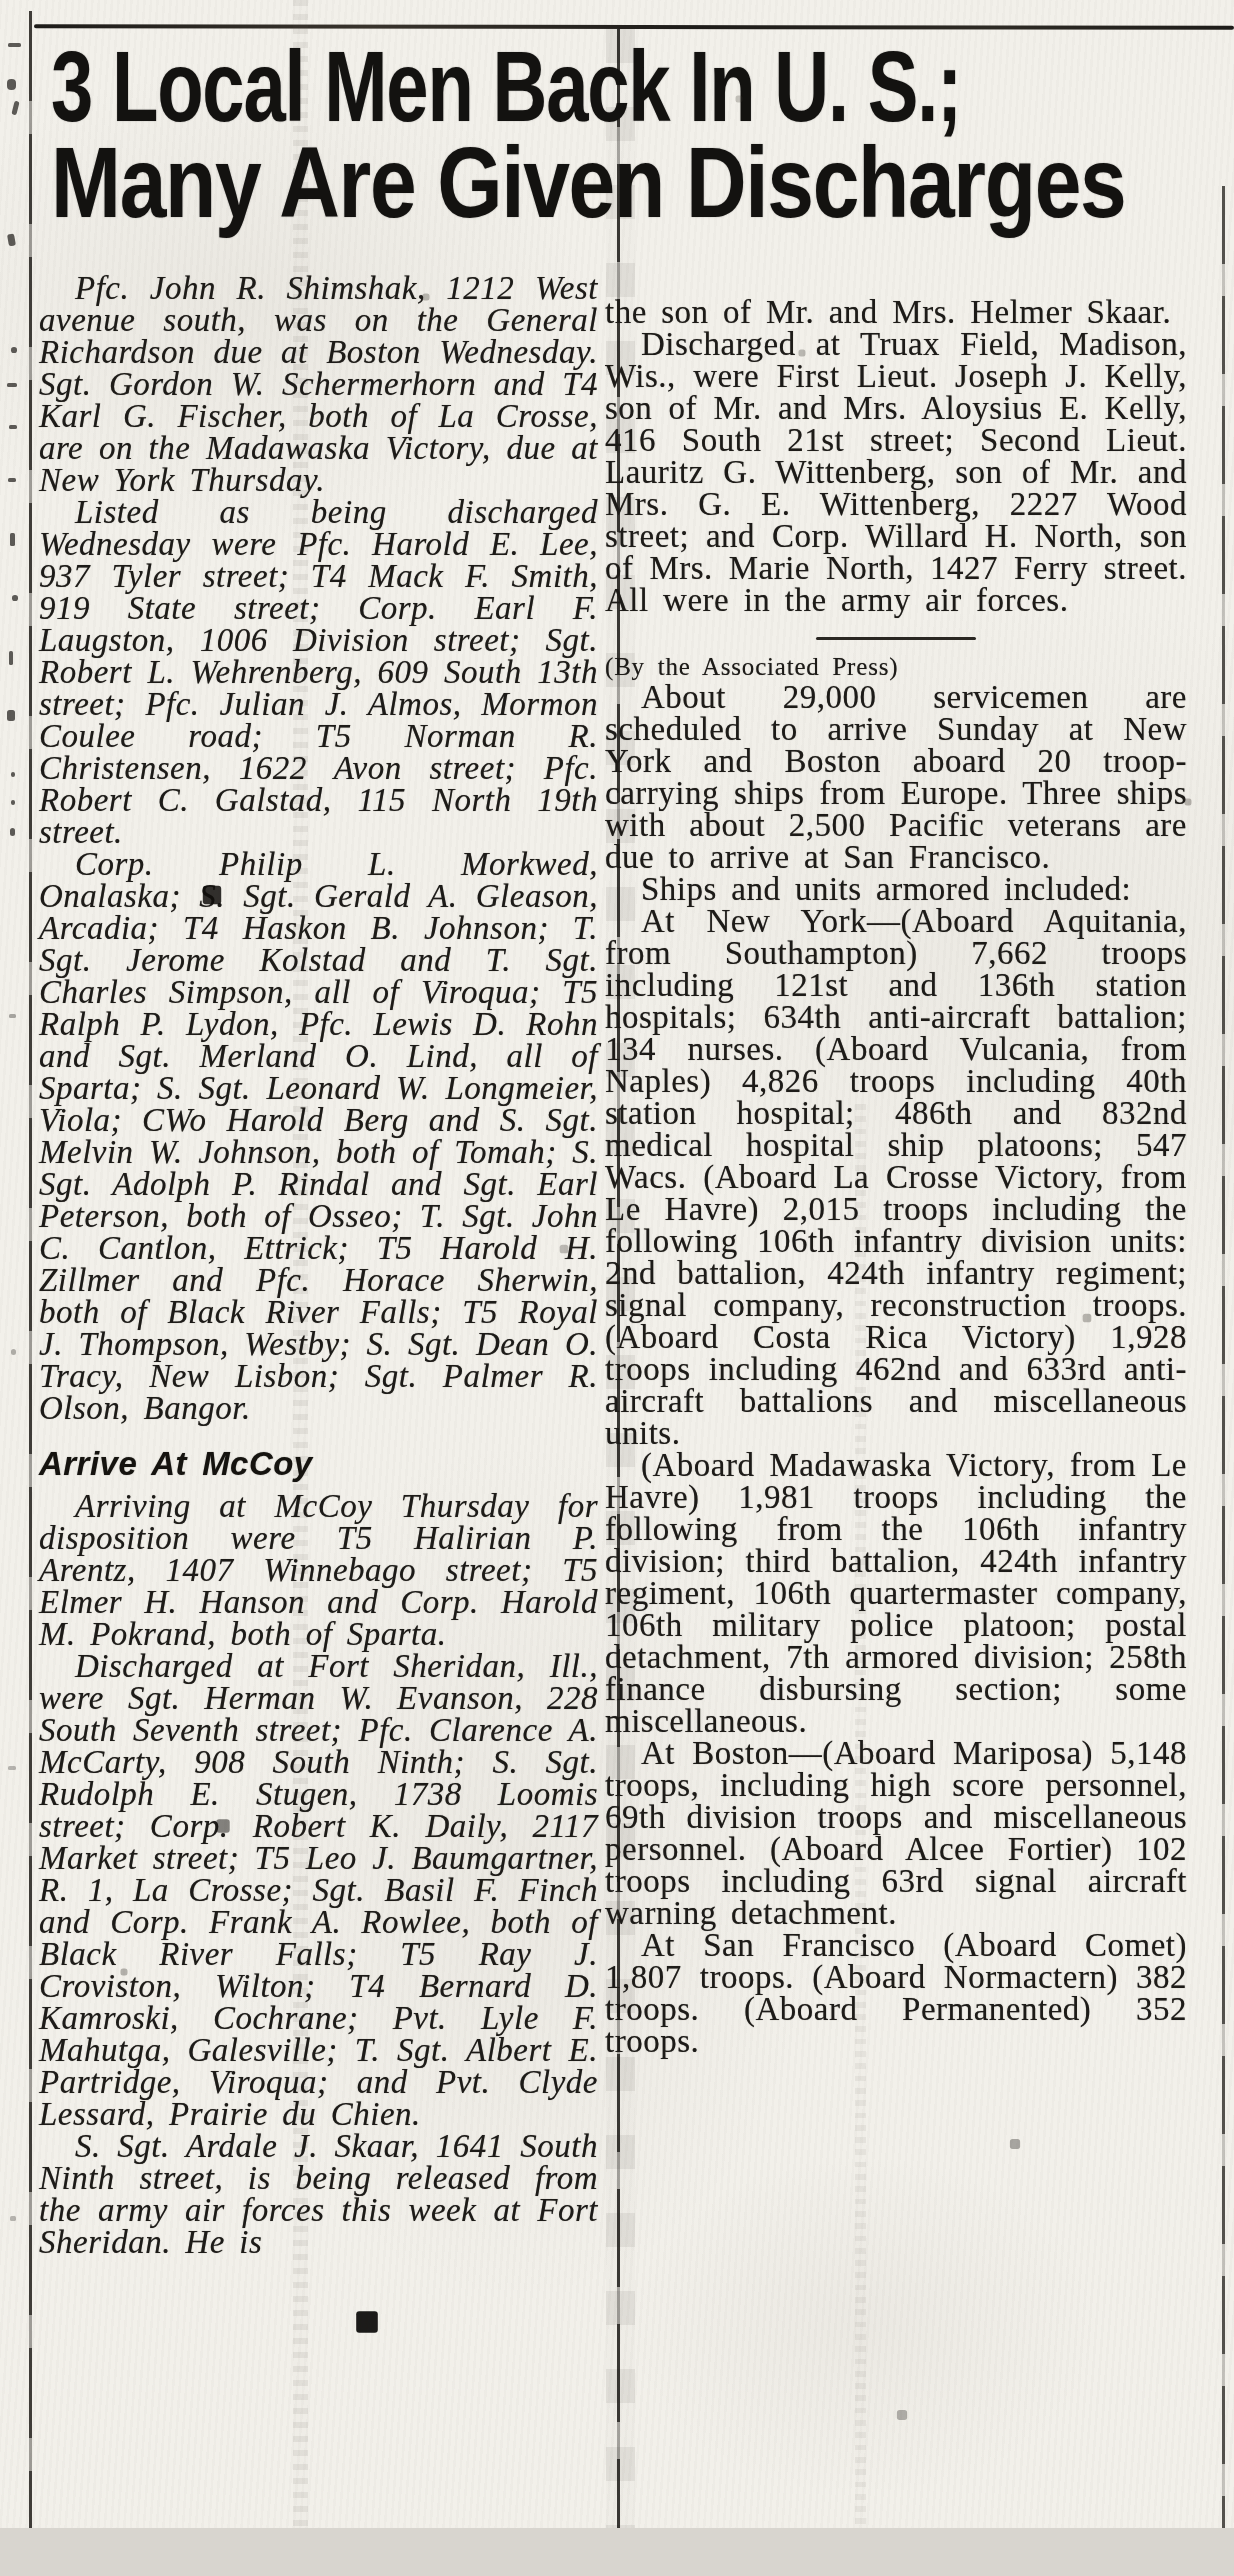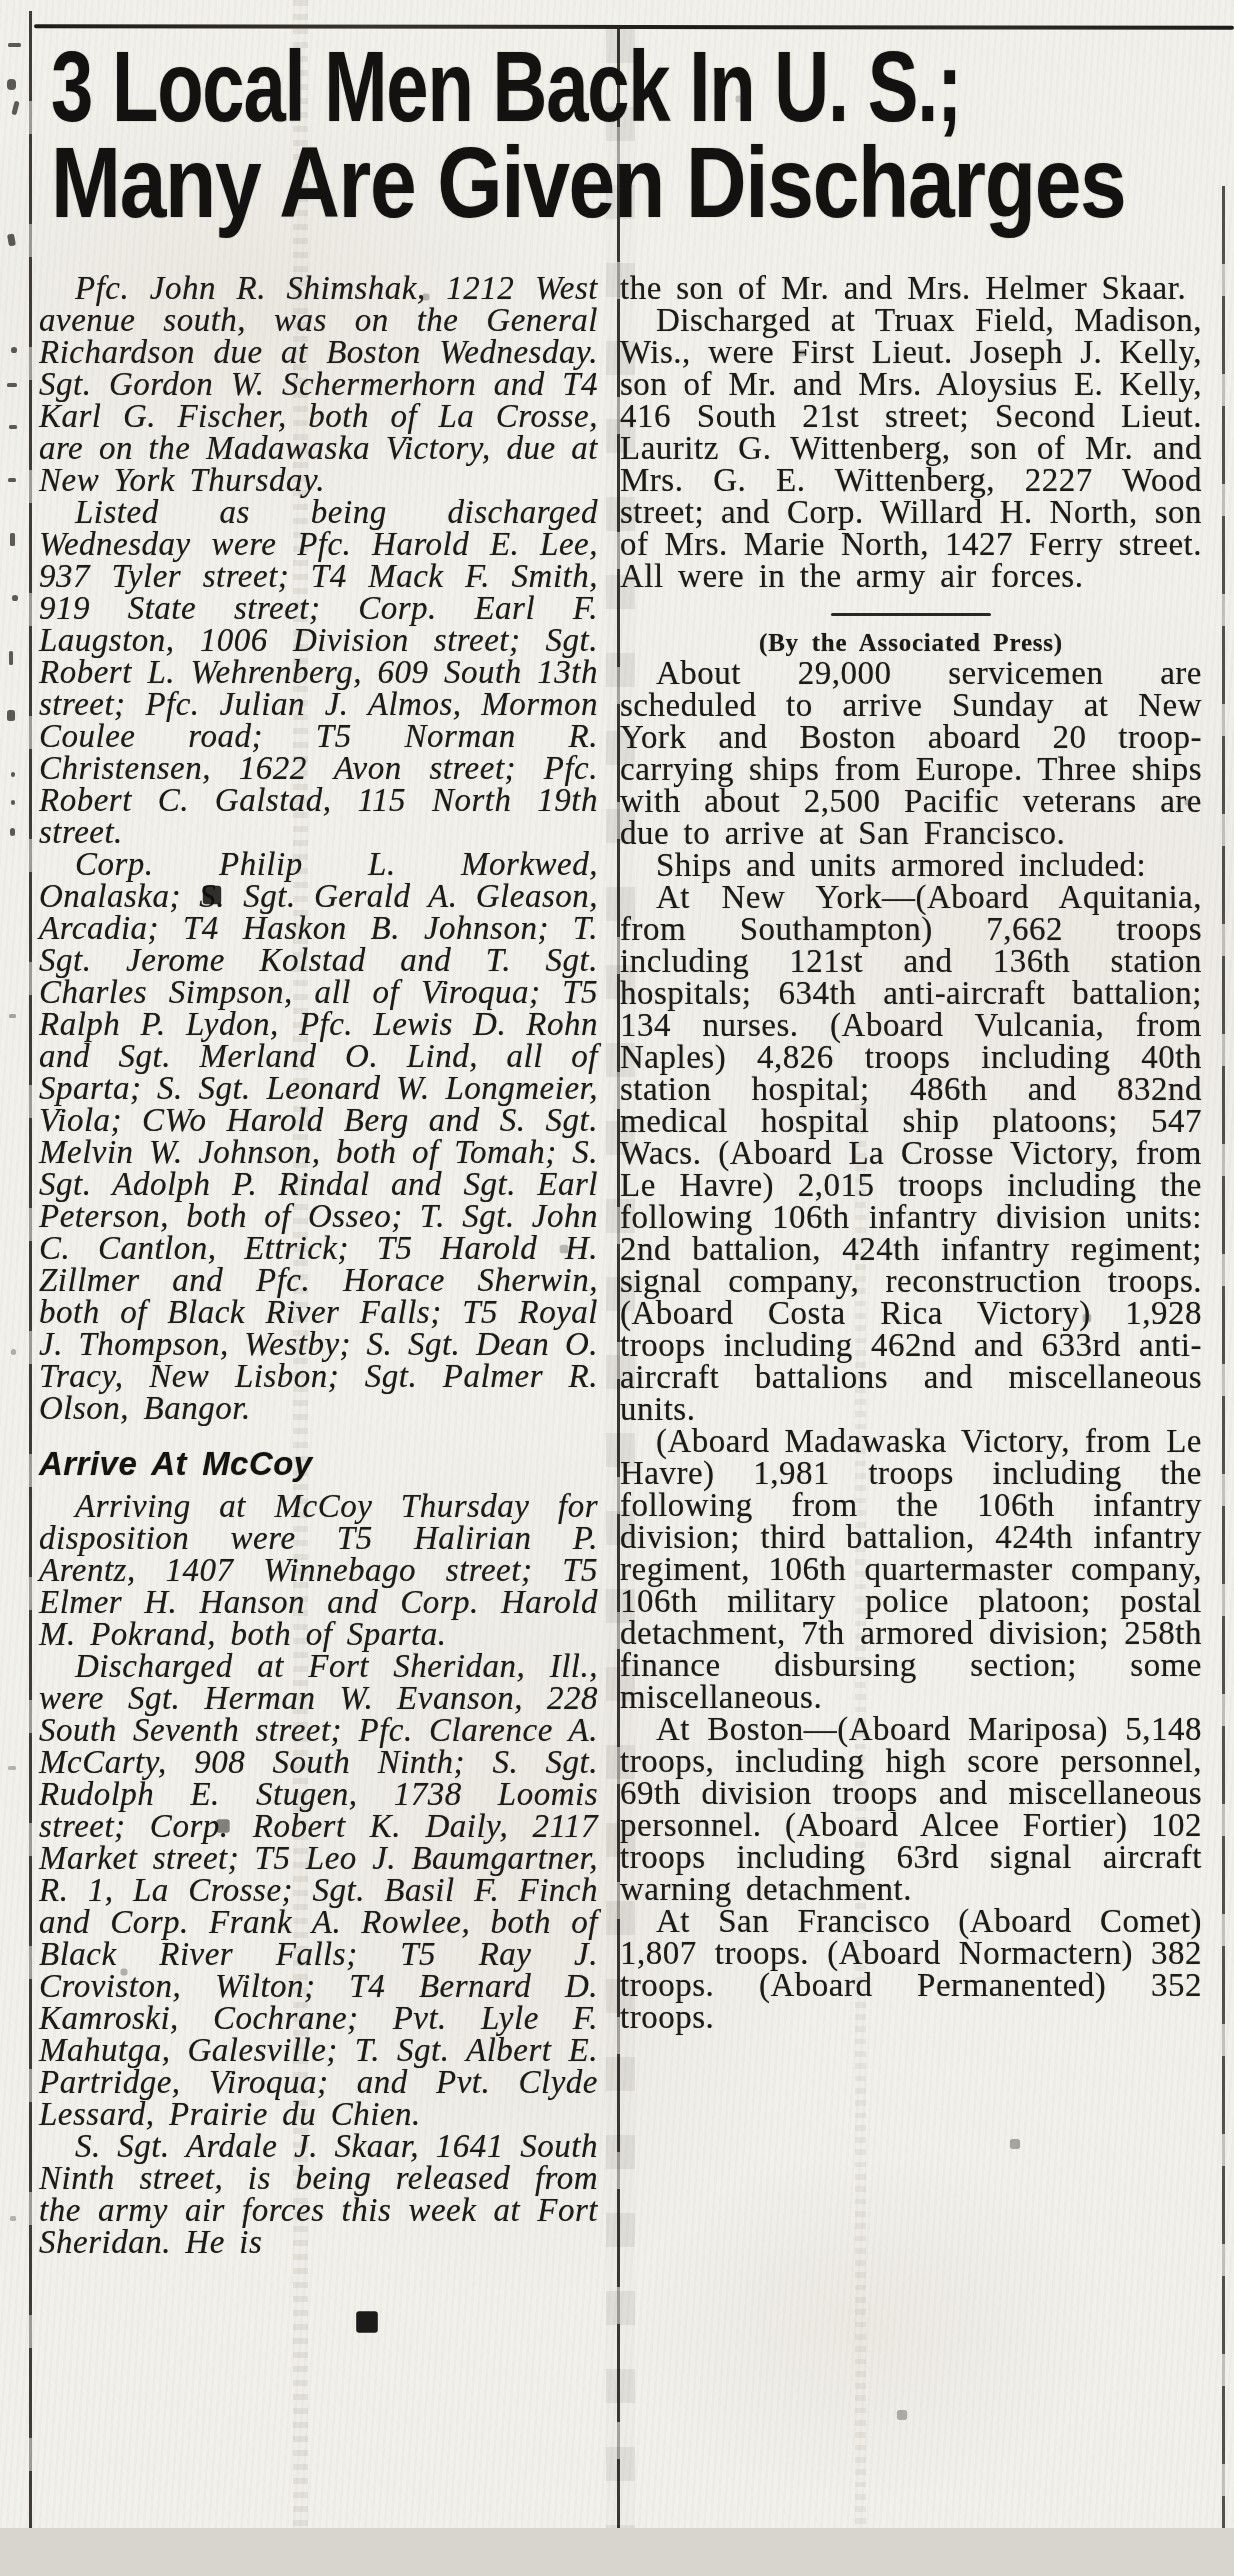--- a/index.html
+++ b/index.html
@@ -40,29 +40,29 @@
     font-size:100px; line-height:96px; color:#131210; white-space:nowrap;
     letter-spacing:-1.6px; transform-origin:0 50%;
     text-shadow:0 0 1.6px rgba(19,18,16,0.35); }
   .hl1 { transform:scaleX(0.76); }
   .hl2 { transform:scaleX(0.84); }
   
   .col { position:absolute; top:272px; font-size:33px; line-height:32px; text-align:justify;
     word-spacing:5.7px; letter-spacing:0.5px; color:#1d1b18;
     text-shadow:0 0 0.8px rgba(29,27,24,0.55); }
   .col-left  { left:39px;  width:559px;font-style:italic; }
-  .col-right { left:620px; width:582px; }
+  .col-right { left:605px; width:582px;margin-top:24px; }
   .col p { margin:0; text-indent:36px; }
   .col p.no-indent { text-indent:0; }
   .subhead { font-family:"Liberation Sans","DejaVu Sans",sans-serif; font-weight:700;
     font-size:34px; line-height:38px; margin:19.6px 0 8.2px 0; color:#15130f;
     transform:scaleX(0.97); transform-origin:0 0; text-align:left;
     text-shadow:0 0 1.2px rgba(21,19,15,0.4); }
   .ap-divider { width:160px; height:3.3px; background:#2a2722; margin:21px auto 13px auto; border-radius:1.6px; }
-  .byline { text-align:center; font-weight:700; font-size:25px; line-height:28px;
+  .byline { font-weight:400; font-size:25px; line-height:28px;
     margin:0 0 11.4px 0; letter-spacing:0.8px; text-indent:0 !important; }
   
   .specks { position:absolute; left:0; top:0; width:1.6px; height:1.6px; border-radius:50%; background:transparent;
     box-shadow:
       211px 894px 0 8.2px rgba(15,13,11,0.85),
       366px 2321px 0 9.8px rgba(10,9,8,0.92),
       222px 1825px 0 5.7px rgba(20,18,15,0.5),
       1014px 2143px 0 4.1px rgba(30,27,23,0.35),
       1086px 1317px 0 3.3px rgba(40,36,30,0.3),
       801px 352px 0 2.5px rgba(40,36,30,0.28),

